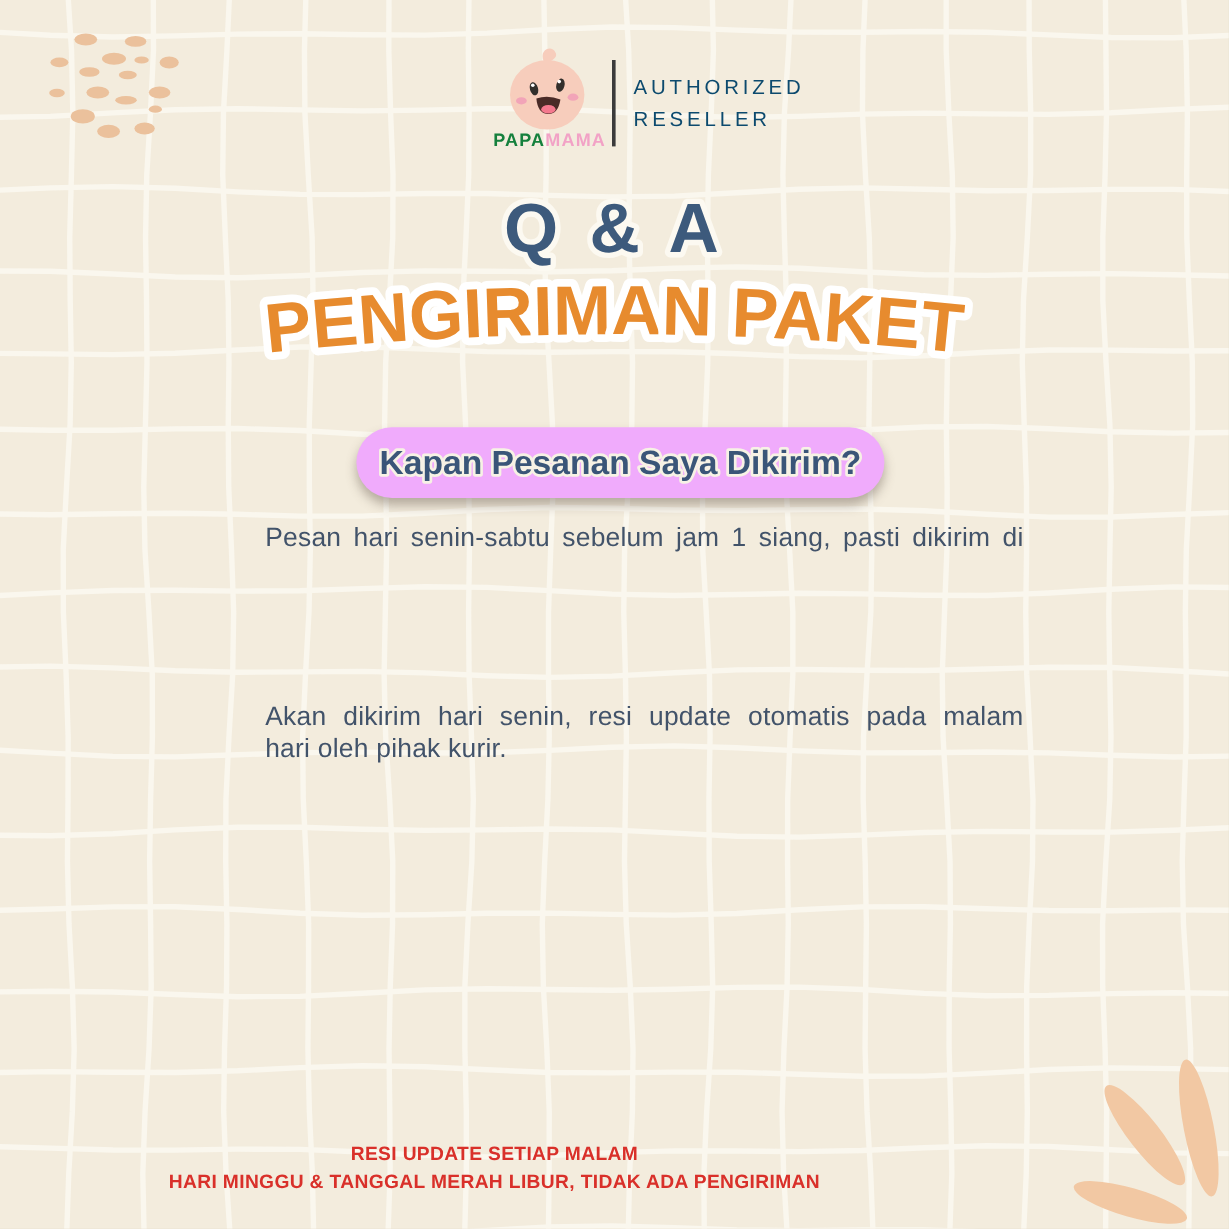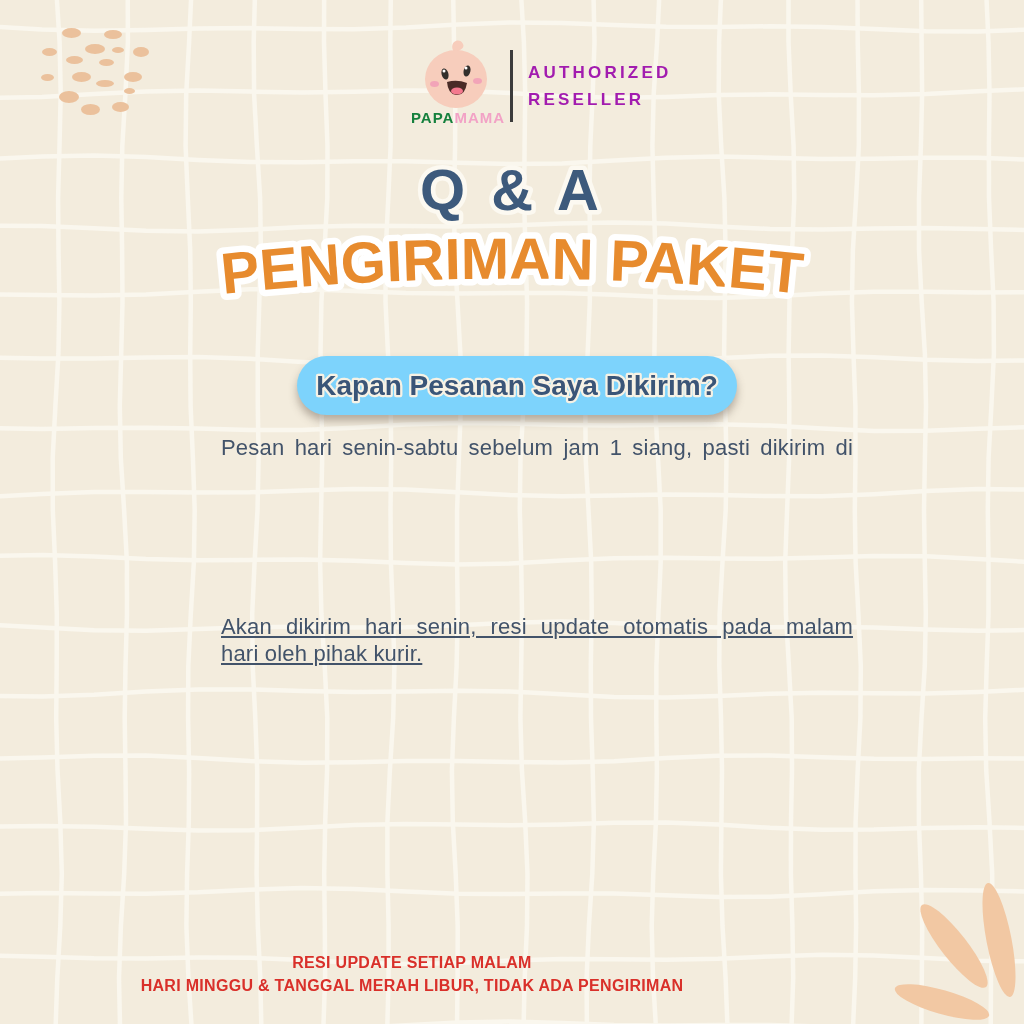--- a/index.html
+++ b/index.html
@@ -18,58 +18,58 @@
   .face-svg{position:absolute;left:420px;top:38px;width:72px;height:72px;z-index:2;}
   .brand-text{
     position:absolute;left:397px;top:109px;width:122px;z-index:2;
     text-align:center;font-size:15px;font-weight:bold;letter-spacing:1px;
   }
   .brand-papa{color:#15803d;}
   .brand-mama{color:#F2A2C6;}
   .v-divider{position:absolute;left:510px;top:50px;width:3px;height:72px;background:#3B3B3B;z-index:2;}
   .authorized{
     position:absolute;left:528px;top:59px;z-index:2;
-    font-size:17px;font-weight:bold;letter-spacing:3.2px;line-height:27px;color:#a21caf;
+    font-size:17px;font-weight:normal;letter-spacing:3.2px;line-height:27px;color:#0c4a6e;
   }
   
   .qa-svg{position:absolute;left:0;top:146px;width:1024px;height:85px;overflow:visible;z-index:2;}
   .qa-svg text{
     font-family:"Liberation Sans",sans-serif;font-weight:bold;font-size:58px;
     fill:#3D5A7C;stroke:#FCF9F1;stroke-width:9px;paint-order:stroke;stroke-linejoin:round;
     text-anchor:middle;letter-spacing:5px;
   }
   .subtitle-svg{position:absolute;left:0;top:232px;width:1024px;height:120px;overflow:visible;z-index:2;}
   .subtitle-svg text{
     font-family:"Liberation Sans",sans-serif;font-weight:bold;font-size:58px;
     fill:#E78B2E;stroke:#FFFFFF;stroke-width:13px;paint-order:stroke;stroke-linejoin:round;
     text-anchor:middle;
   }
   
   .pill{
-    position:absolute;height:59px;border-radius:30px;background:#7dd3fc;z-index:2;
+    position:absolute;height:59px;border-radius:30px;background:#f0abfc;z-index:2;
     box-shadow:0 6px 9px rgba(104,92,80,0.45);
   }
   .pill svg{position:absolute;left:0;top:0;width:100%;height:100%;overflow:visible;}
   .pill text{
     font-family:"Liberation Sans",sans-serif;font-weight:bold;font-size:28px;
     fill:#3A5578;stroke:#F7F2E5;stroke-width:4.5px;paint-order:stroke;stroke-linejoin:round;
     text-anchor:middle;
   }
   #pill-1{left:297px;top:356px;width:440px;}
   #pill-2{left:291px;top:533px;width:448px;}
   #pill-3{left:301px;top:711px;width:428px;}
   
   .answer{
     position:absolute;left:177px;width:676px;z-index:2;
     font-size:22px;line-height:27px;letter-spacing:0.2px;color:#42536A;
   }
   .ans-line{display:block;margin-left:44px;}
   .ans-line.just{text-align:justify;text-align-last:justify;}
   #answer-1{top:434px;}
-  #answer-2{top:613px;text-decoration:underline;}
+  #answer-2{top:583px;}
   #answer-3{top:787px;}
   
   .footer{
     position:absolute;left:0;top:951px;width:824px;z-index:2;text-align:center;
     font-size:16px;font-weight:bold;line-height:23px;letter-spacing:0.3px;color:#D9302A;
   }
 </style>
 </head>
 <body>
 

